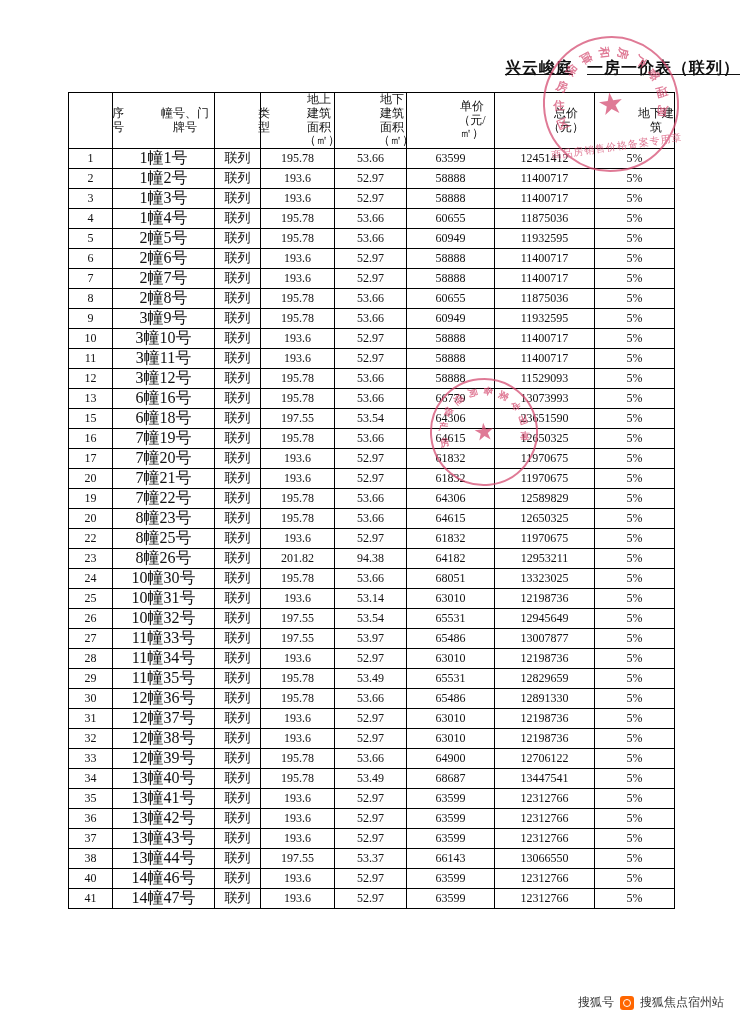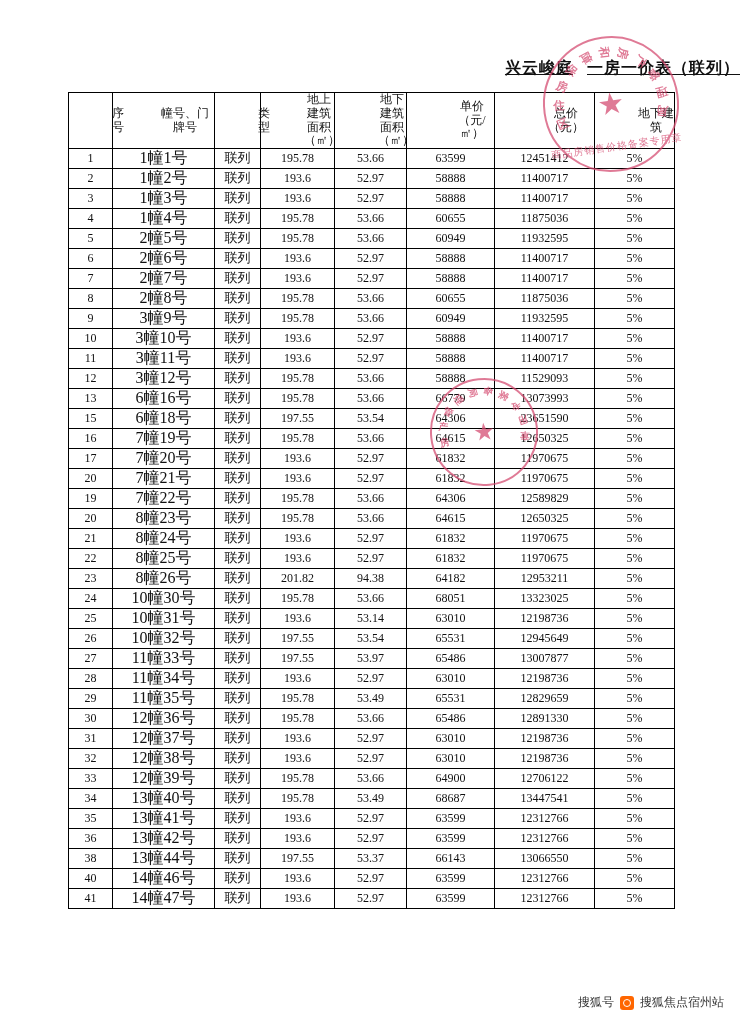--- a/index.html
+++ b/index.html
@@ -410,30 +410,20 @@
           <td>20</td>
           <td class="col-name">8幢23号</td>
           <td class="col-type">联列</td>
           <td>195.78</td>
           <td>53.66</td>
           <td>64615</td>
           <td>12650325</td>
           <td>5%</td>
         </tr>
         <tr>
-          <td>21</td>
-          <td class="col-name">8幢24号</td>
-          <td class="col-type">联列</td>
-          <td>193.6</td>
-          <td>52.97</td>
-          <td>61832</td>
-          <td>11970675</td>
-          <td>5%</td>
-        </tr>
-        <tr>
           <td>22</td>
           <td class="col-name">8幢25号</td>
           <td class="col-type">联列</td>
           <td>193.6</td>
           <td>52.97</td>
           <td>61832</td>
           <td>11970675</td>
           <td>5%</td>
         </tr>
         <tr>
@@ -562,20 +552,30 @@
           <td class="col-type">联列</td>
           <td>193.6</td>
           <td>52.97</td>
           <td>63599</td>
           <td>12312766</td>
           <td>5%</td>
         </tr>
         <tr>
           <td>36</td>
           <td class="col-name">13幢42号</td>
+          <td class="col-type">联列</td>
+          <td>193.6</td>
+          <td>52.97</td>
+          <td>63599</td>
+          <td>12312766</td>
+          <td>5%</td>
+        </tr>
+        <tr>
+          <td>37</td>
+          <td class="col-name">13幢43号</td>
           <td class="col-type">联列</td>
           <td>193.6</td>
           <td>52.97</td>
           <td>63599</td>
           <td>12312766</td>
           <td>5%</td>
         </tr>
         <tr>
           <td>38</td>
           <td class="col-name">13幢44号</td>

